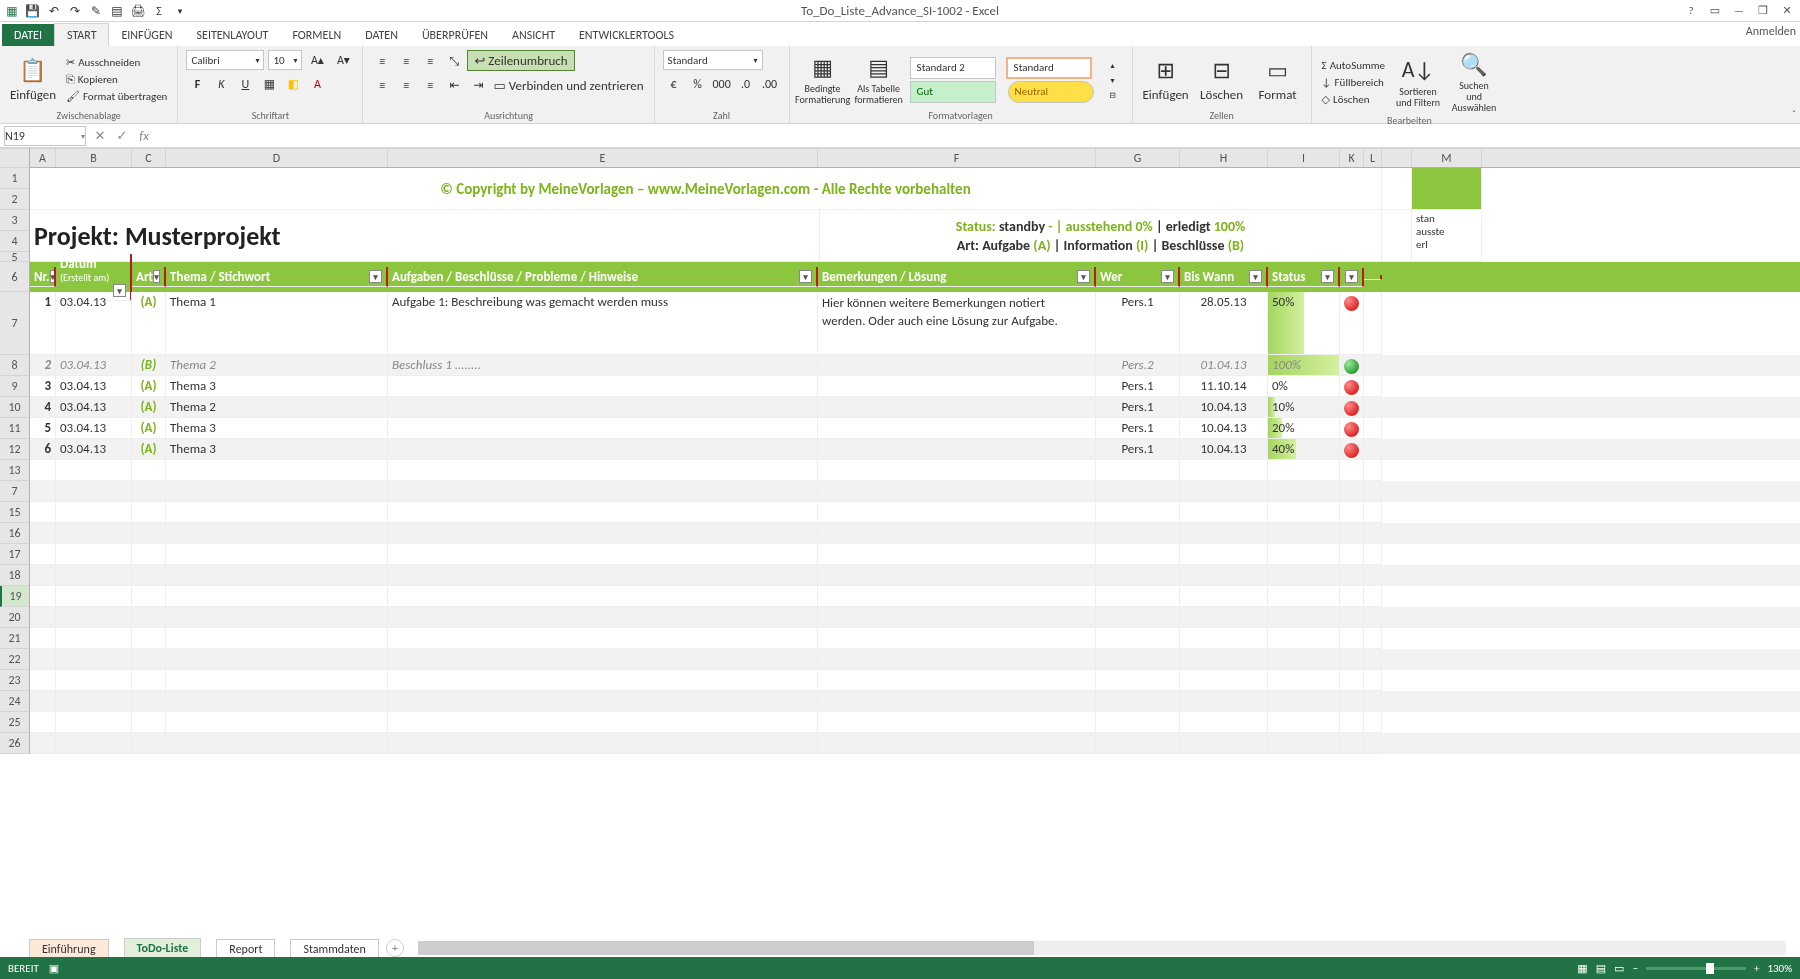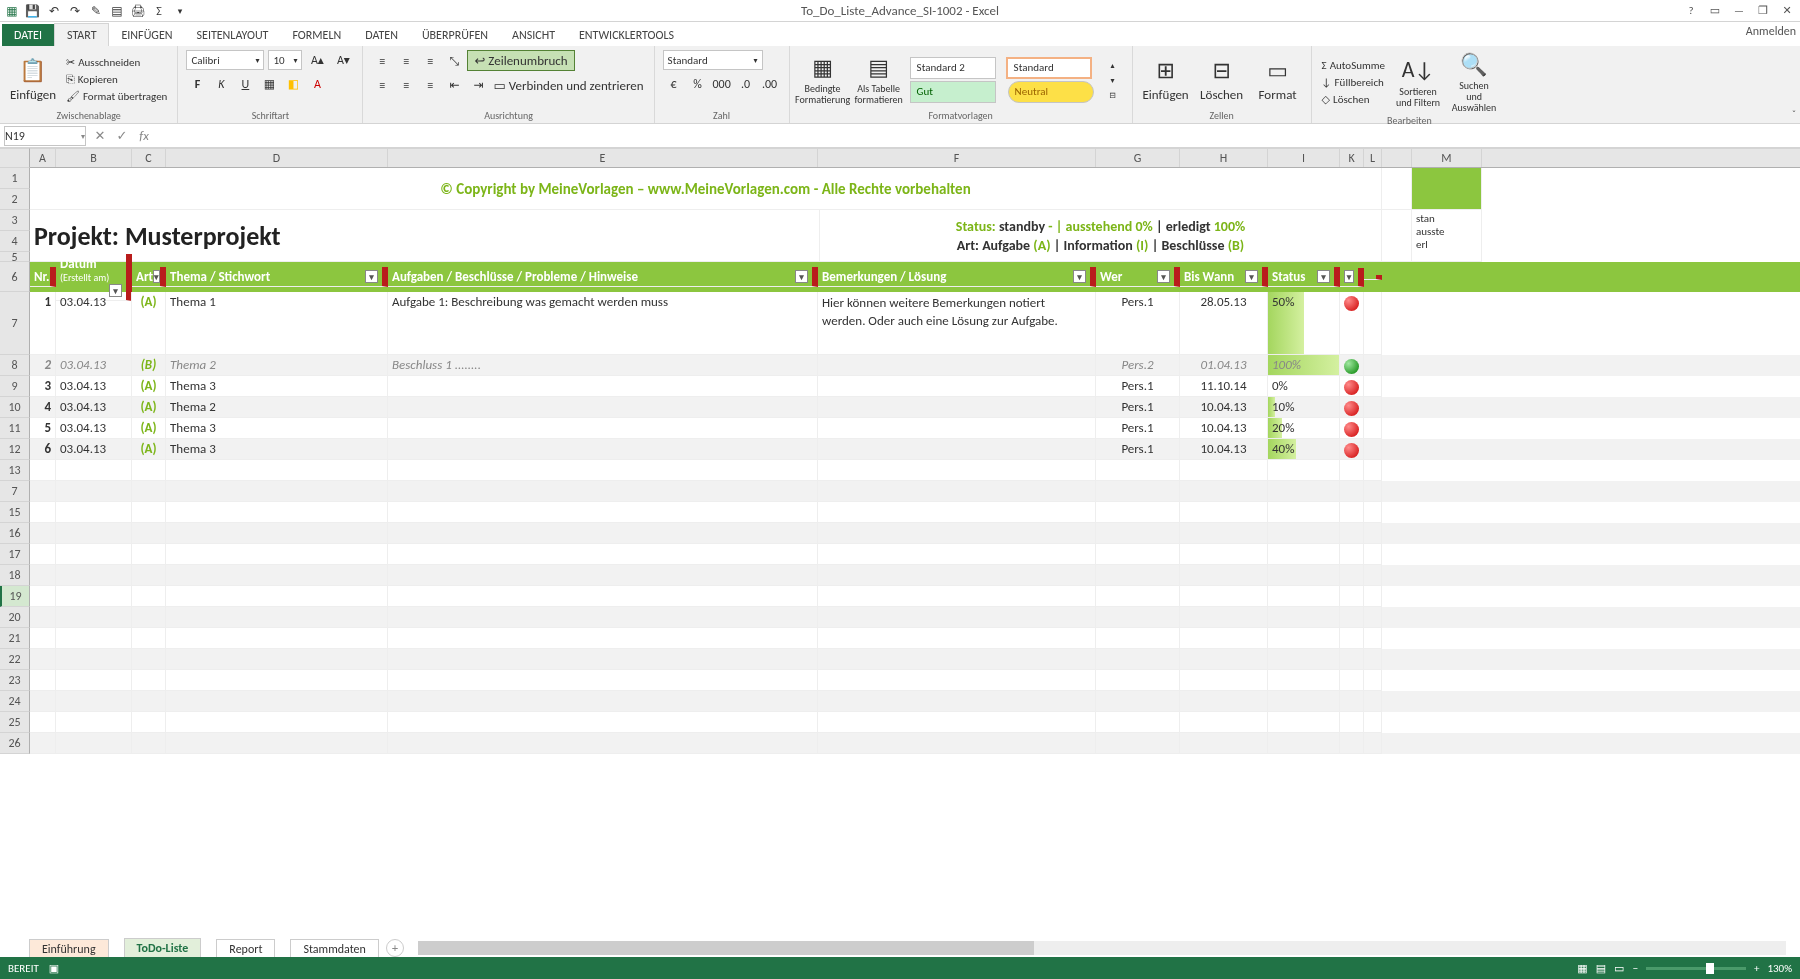--- a/index.html
+++ b/index.html
@@ -58,21 +58,21 @@
 .cell { border-right: 1px solid #eee; border-bottom: 1px solid #eee; font-size: 13px; padding: 2px 4px; display: flex; align-items: flex-start; overflow: hidden; }
 .cell.rt { justify-content: flex-end; }
 .cell.ct { justify-content: center; }
 .cell.bold { font-weight: 600; }
 .cell.italic { font-style: italic; color: #888; }
 .copyright { color: #7cb518; font-weight: 600; font-size: 15px; }
 .proj-title { font-size: 26px; font-weight: 700; color: #222; }
 .status-line { color: #7cb518; font-weight: 600; font-size: 14px; }
 .status-line .norm { color: #333; }
 .thead { background: #8cc63f; color: #fff; font-weight: 600; height: 30px; align-items: center; }
-.thead .cell { border-right: 6px solid #b91c1c; }
+.thead .cell { border-right: 2px solid #b91c1c; }
 .filter { width: 13px; height: 13px; background: #fff; border: 1px solid #888; font-size: 9px; display: inline-flex; align-items: center; justify-content: center; color: #555; margin-left: auto; align-self: flex-end; margin-bottom:1px;}
 .art-a { color: #7cb518; font-weight: 600; }
 .art-b { color: #7cb518; font-weight: 600; font-style:italic; }
 .status-chip { width: 15px; height: 15px; border-radius: 50%; display: inline-block; margin-top:2px; }
 .status-red { background: radial-gradient(circle at 30% 30%, #ff8a8a, #c00); }
 .status-green { background: radial-gradient(circle at 30% 30%, #a0e8a0, #008000); }
 .pct-bg { position: relative; width: 100%; height: 100%; }
 .pct-fill { position: absolute; left: 0; top: 0; bottom: 0; background: linear-gradient(to right, #a4d65e, #d4f0a0); }
 .pct-txt { position: relative; z-index: 1; }
 .side-green { background: #8cc63f; }

